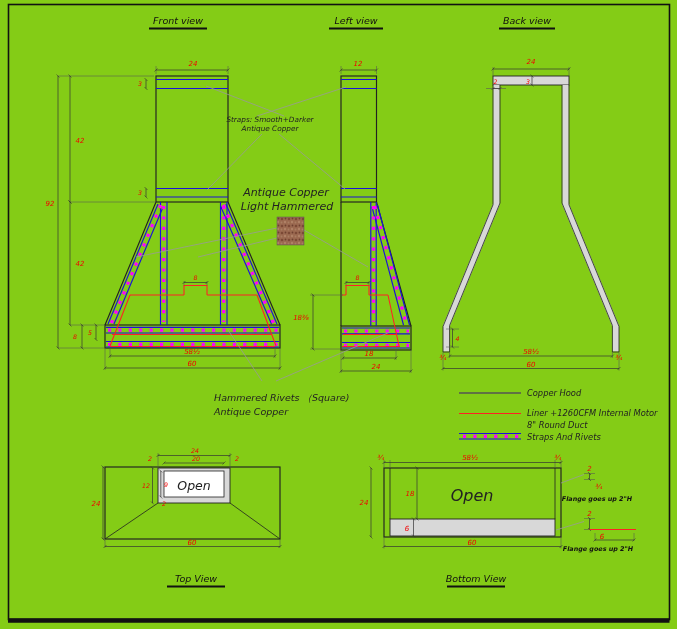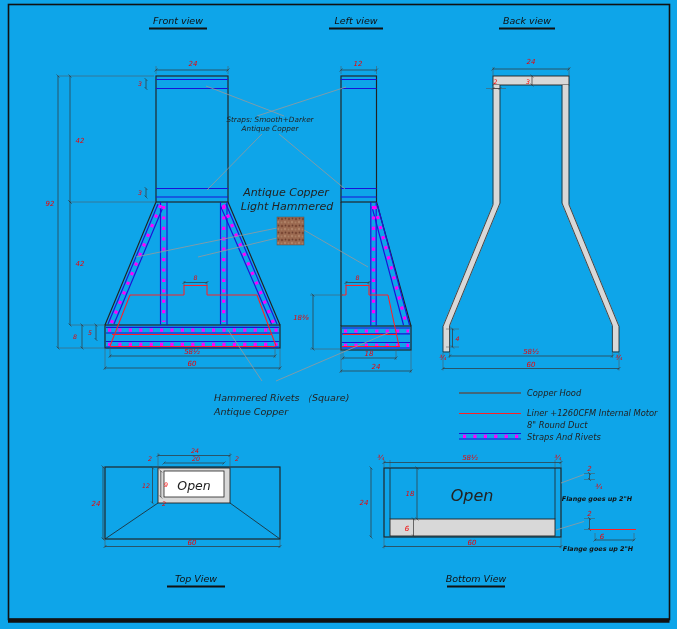--- a/index.html
+++ b/index.html
@@ -1,16 +1,16 @@
 <!DOCTYPE html>
 <html><head>
 <meta charset="utf-8">
 <style>
   html,body{margin:0;padding:0;background:#fff;}
-  #sheet{position:relative;width:677px;height:629px;background:#0ea5e9;overflow:hidden;text-decoration:underline;}
+  #sheet{position:relative;width:677px;height:629px;background:#84cc16;overflow:hidden;text-decoration:underline;}
   svg{position:absolute;left:0;top:0;}
   .geo{stroke:#222;stroke-width:1.15;fill:none;}
   .geo-thin{stroke:#222;stroke-width:0.8;fill:none;}
   .strap{stroke:#1a12d8;stroke-width:1.15;fill:none;}
   .riv{stroke:#ff00ff;stroke-width:3.2;stroke-dasharray:3.2 7.2;fill:none;}
   .red{stroke:#ff2024;stroke-width:1.05;fill:none;}
   .ext{stroke:#555;stroke-width:0.55;fill:none;}
   .dim-line{stroke:#333;stroke-width:0.7;fill:none;marker-start:url(#tk);marker-end:url(#tk);}
   .ldr{stroke:#999;stroke-width:0.8;fill:none;}
   .grayfill{fill:#d8d8d8;stroke:#222;stroke-width:0.9;}

